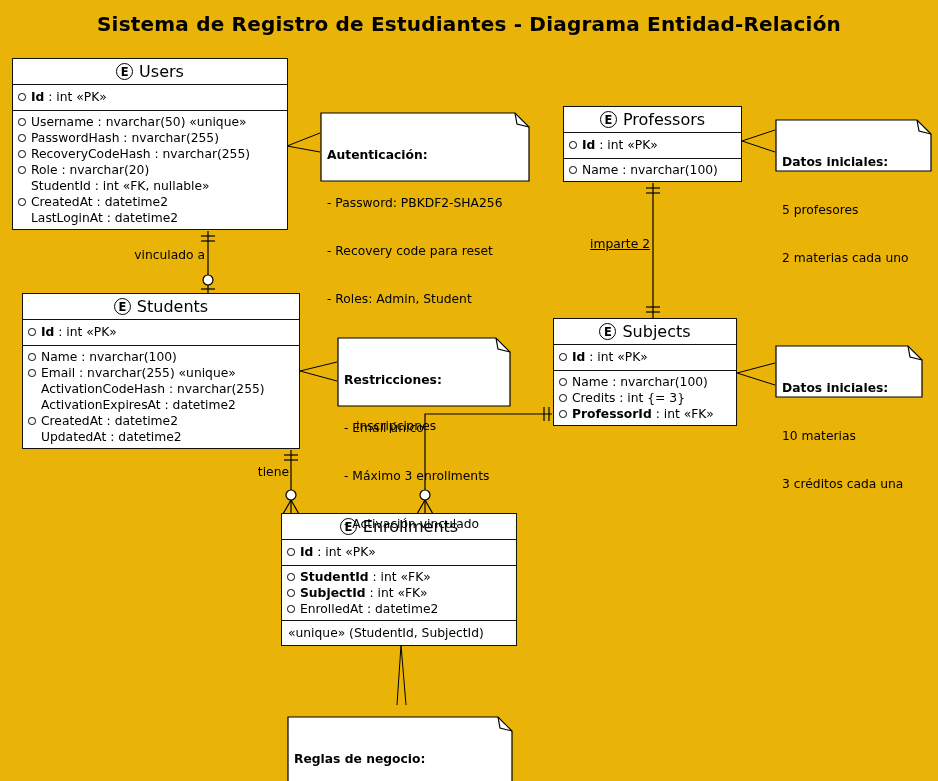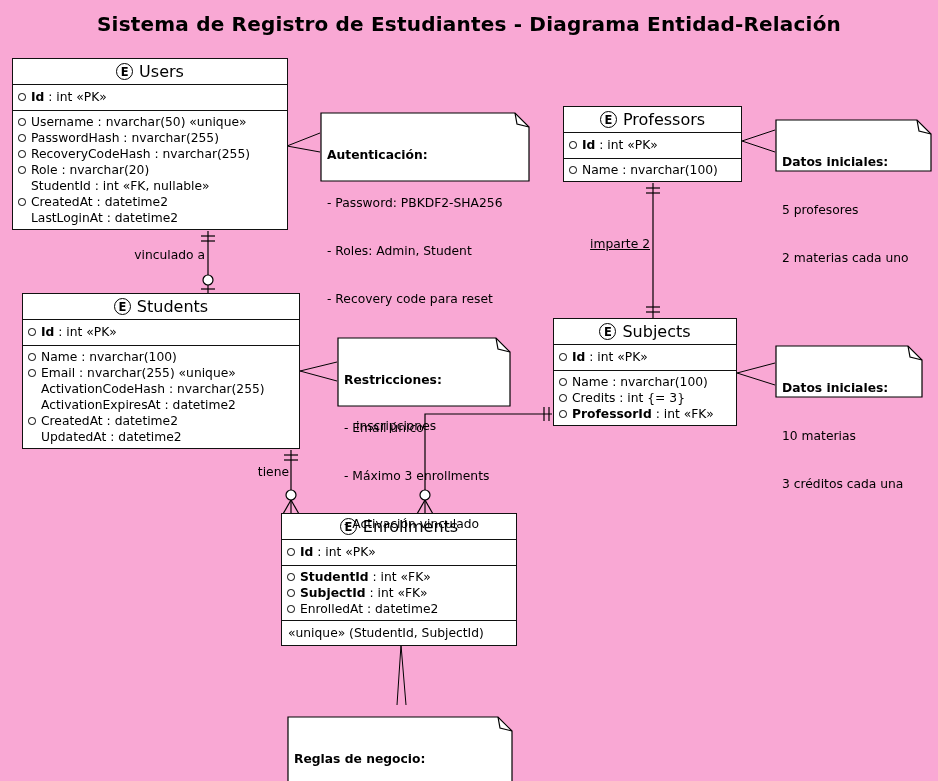--- a/index.html
+++ b/index.html
@@ -1,16 +1,16 @@
 <!DOCTYPE html>
 <html><head>
 <meta charset="utf-8">
 <style>
   html,body{margin:0;padding:0;background:#fff;}
-  .canvas{position:relative;width:938px;height:781px;background:#f9a8d4;
+  .canvas{position:relative;width:938px;height:781px;background:#eab308;
           font-family:"DejaVu Sans",sans-serif;color:#000;font-size:12.3px;overflow:hidden;}
   .title{position:absolute;top:12px;left:0;width:938px;text-align:center;
          font-size:20px;font-weight:bold;letter-spacing:0.2px;}
   svg.edges{position:absolute;left:0;top:0;z-index:1;}
   .entity{position:absolute;background:#fff;border:1.5px solid #111;z-index:2;box-sizing:border-box;}
   .ehead{display:flex;justify-content:center;align-items:center;gap:6px;padding:4px 6px;line-height:17px;}
   .eicon{width:17px;height:17px;border:1.2px solid #000;border-radius:50%;text-align:center;
          line-height:16px;font-weight:bold;font-size:11.5px;flex:0 0 auto;box-sizing:border-box;}
   .ename{font-size:16px;}
   .sec{border-top:1.2px solid #111;padding:3px 5px;}
@@ -263,22 +263,22 @@
   </div>
 
   <div class="note" style="left:320px;top:112px;width:210px;height:57px;">
     <svg width="210" height="70" fill="#fff" stroke="#000" stroke-width="1.2">
       <path d="M1,1 L195,1 L209,15 L209,69 L1,69 Z"></path>
       <path d="M195,1 L197,12 L209,15" fill="none"></path>
     </svg>
     <div class="ntext">
       <div class="ntitle">Autenticación:</div>
       <div>- Password: PBKDF2-SHA256</div>
+      <div>- Recovery code para reset</div>
       <div>- Roles: Admin, Student</div>
-      <div>- Recovery code para reset</div>
     </div>
   </div>
 
   <div class="note" style="left:775px;top:119px;width:157px;height:53px;">
     <svg width="157" height="53" fill="#fff" stroke="#000" stroke-width="1.2">
       <path d="M1,1 L142,1 L156,15 L156,52 L1,52 Z"></path>
       <path d="M142,1 L144,12 L156,15" fill="none"></path>
     </svg>
     <div class="ntext">
       <div class="ntitle">Datos iniciales:</div>

